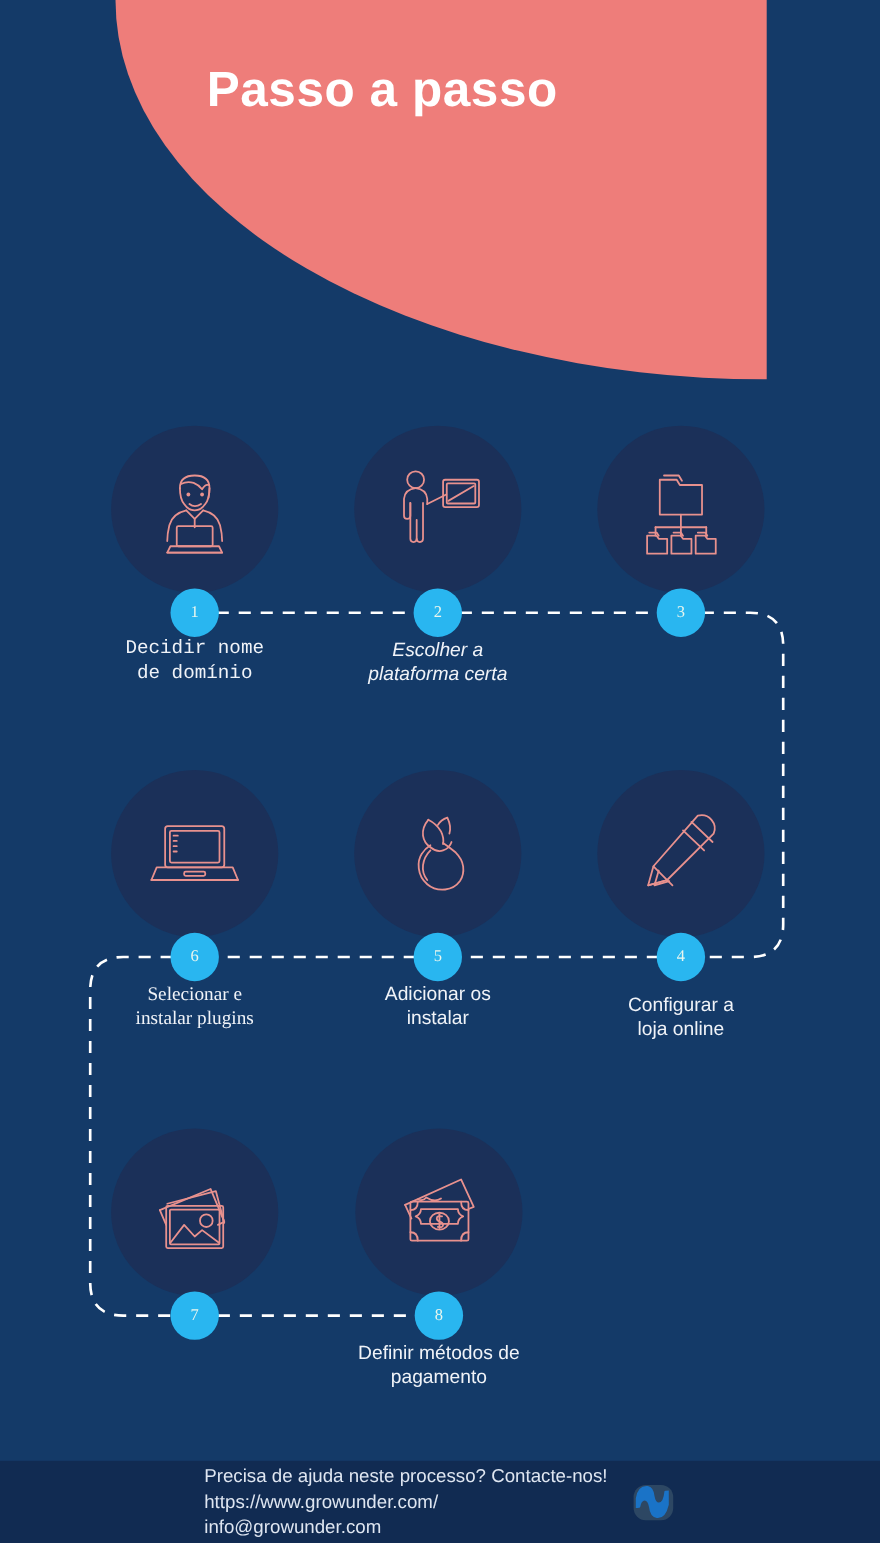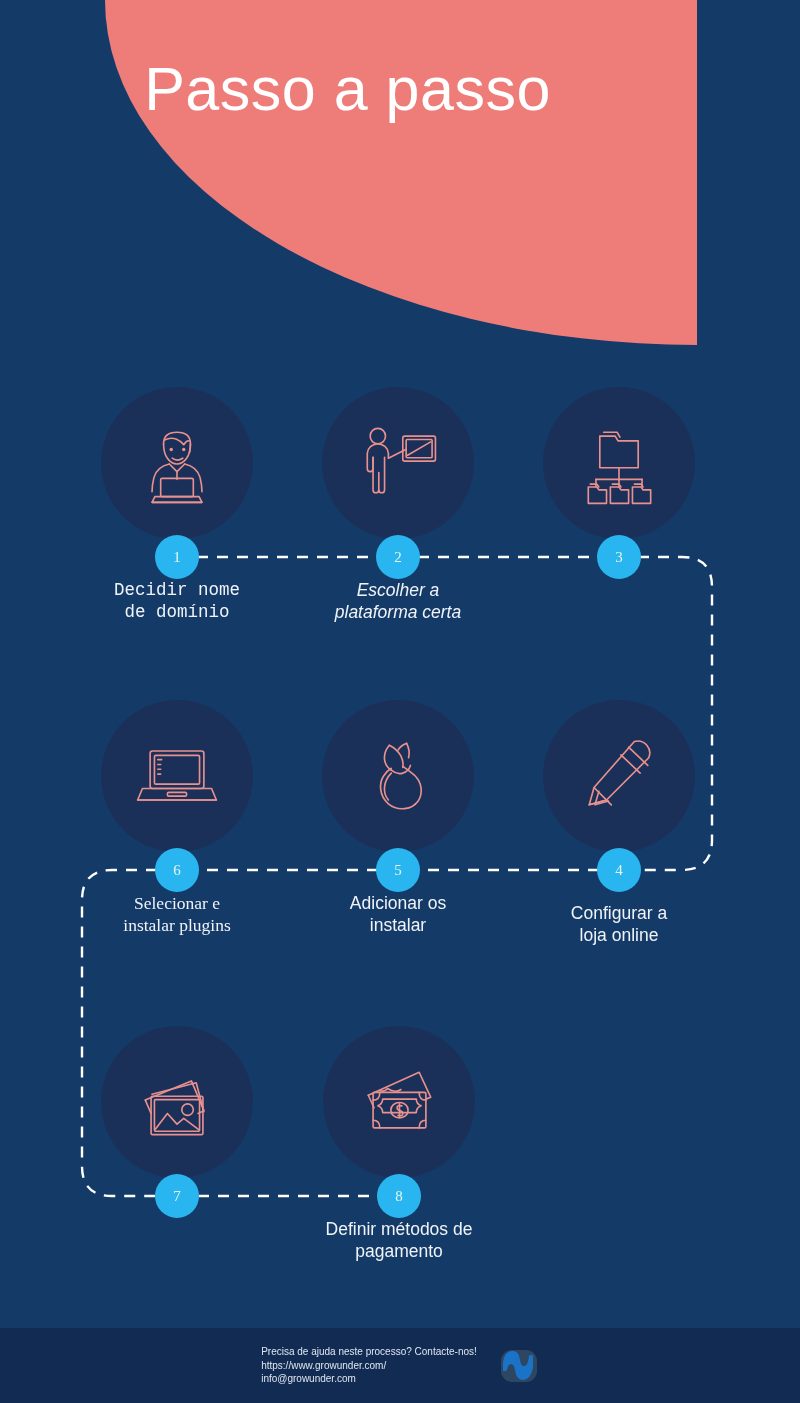--- a/index.html
+++ b/index.html
@@ -26,22 +26,22 @@
     position:absolute;
     left:0; top:0; width:697px; height:345px;
     display:flex; flex-direction:column;
     align-items:center; justify-content:flex-start;
     padding-top:56px;
     box-sizing:border-box;
     pointer-events:none;
   }
   #title-top{
     color:#ffffff;
-    font-size:61px;
-    font-weight:400;
+    font-size:45px;
+    font-weight:700;
     letter-spacing:0.5px;
     line-height:1.1;
     margin:0 2px 36px 0;
   }
   #title-main{
     color:#1b3a6b;
     font-size:53px;
     font-weight:400;
     letter-spacing:0.3px;
     line-height:1.1;
@@ -99,21 +99,21 @@
     left:0; bottom:0;
     width:800px; height:75px;
     background:#112b52;
     display:flex;
     align-items:center;
     justify-content:center;
     gap:22px;
   }
   #footer-text{
     color:#dfe6f1;
-    font-size:10px;
+    font-size:17px;
     line-height:1.38;
     text-align:left;
     white-space:pre-line;
   }
   #footer-logo{ width:40px; height:40px; display:block; flex:0 0 auto; }
 </style>
 </head>
 <body>
 
 <div id="infographic">

